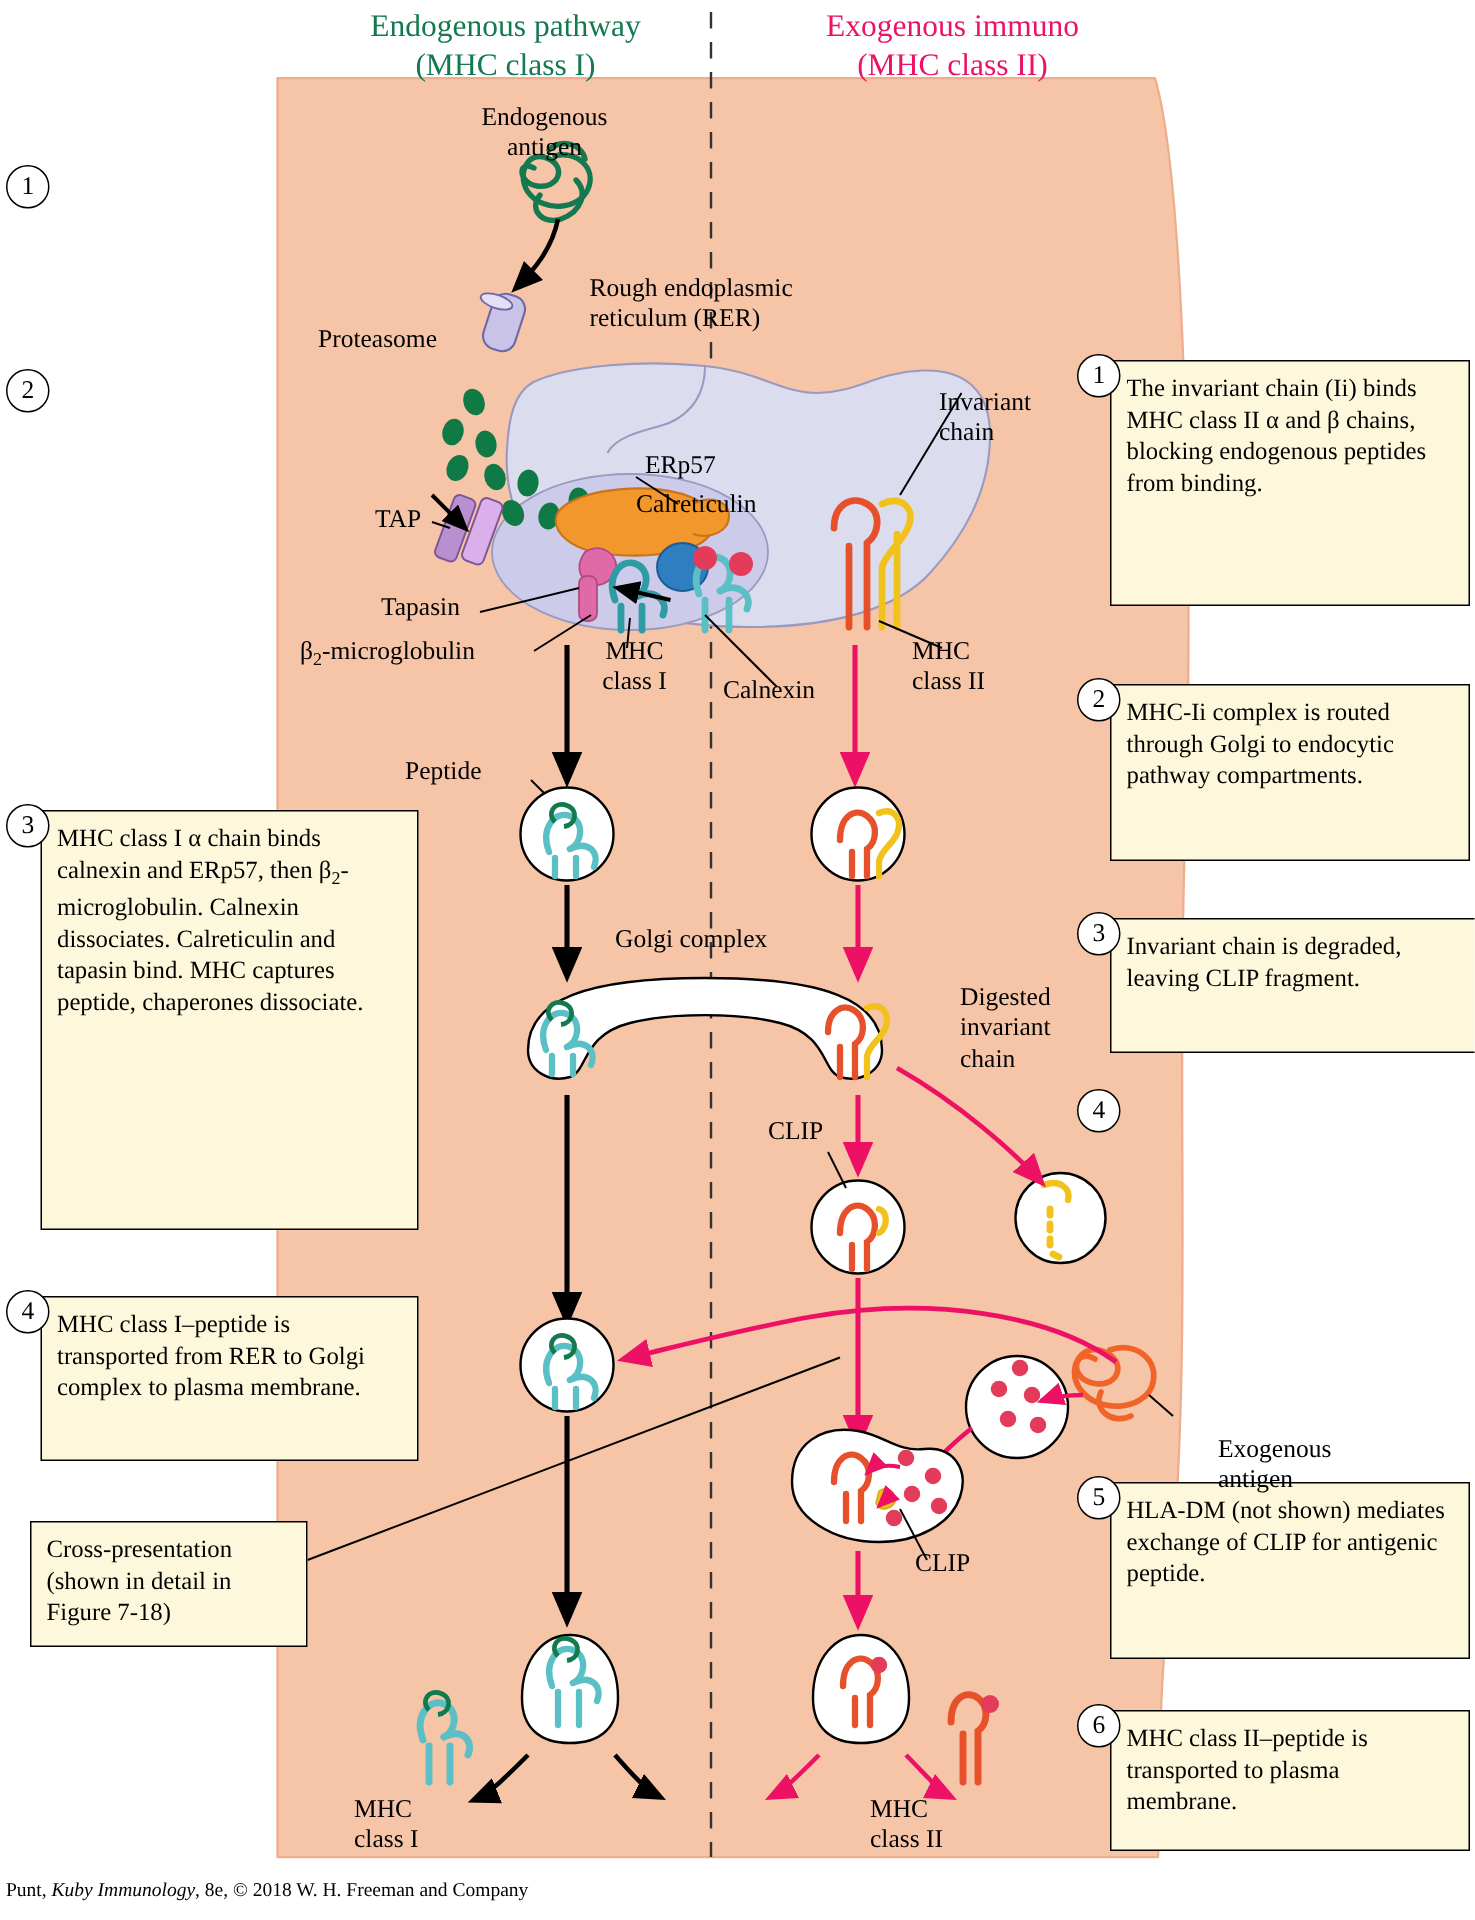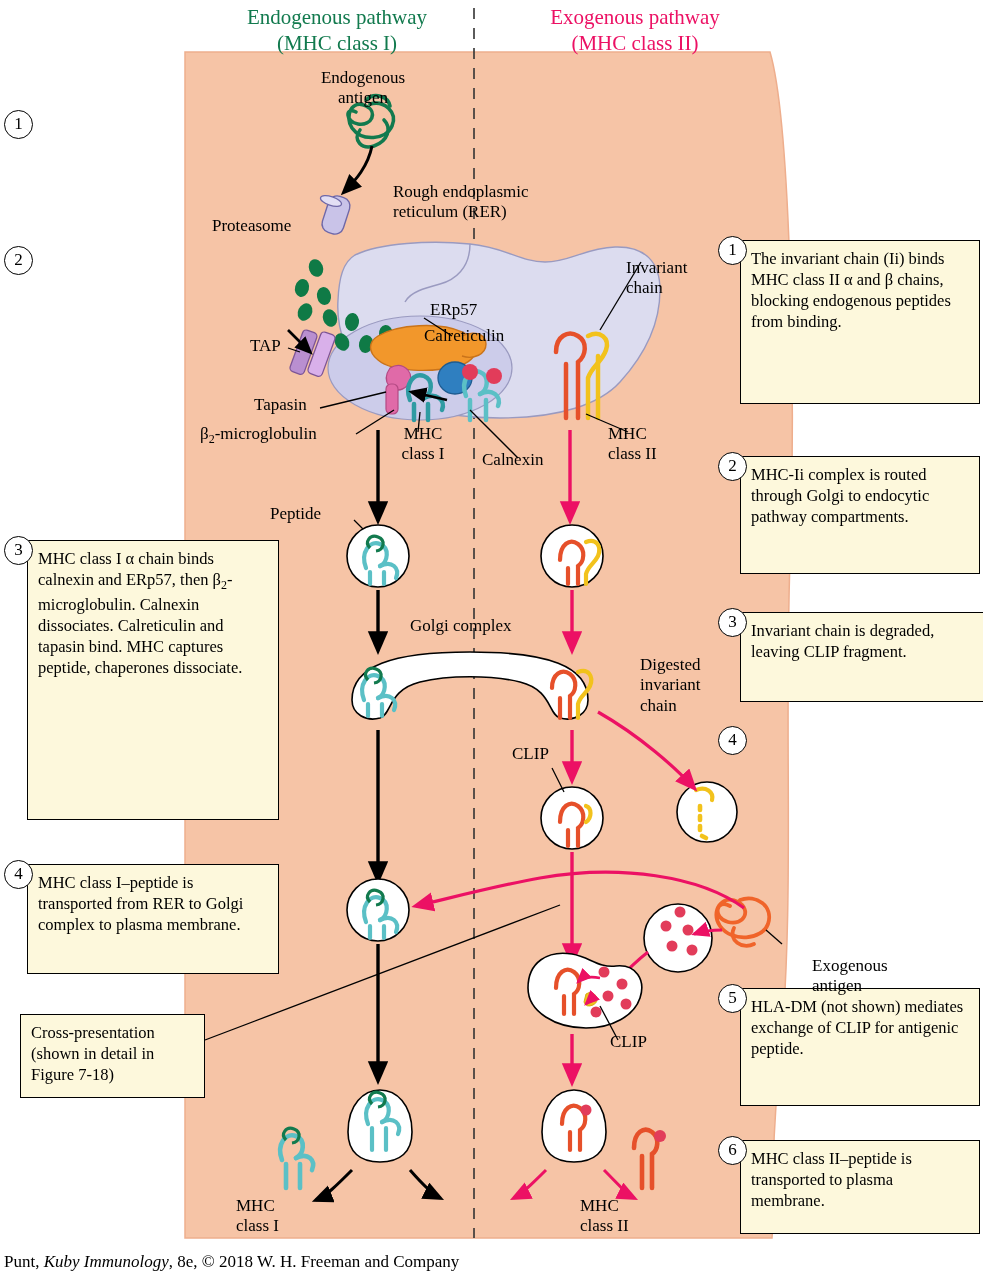--- a/index.html
+++ b/index.html
@@ -72,21 +72,21 @@
     line-height: 1.2;
     font-family: "Liberation Serif", serif;
     color: #000;
   }
   .lbl.ctr { text-align: center; }
 
   .credit {
     position: absolute;
     left: 4px;
     top: 1252px;
-    font-size: 17px;
+    font-size: 13px;
     font-family: "Liberation Serif", serif;
   }
   .credit i { font-style: italic; }
 </style>
 </head>
 <body>
 
 <div id="stage">
 
   <svg class="layer" viewBox="0 0 983 1280">
@@ -371,21 +371,21 @@
     <path d="M552,768 L564,792" fill="none" stroke="#000" stroke-width="1.3"></path>
 
     <path d="M618,1040 L600,1006" fill="none" stroke="#000" stroke-width="1.3"></path>
   </svg>
 
   <div class="path-title endo-title">
     <div>Endogenous pathway</div>
     <div>(MHC class I)</div>
   </div>
   <div class="path-title exo-title">
-    <div>Exogenous pathway</div>
+    <div>Exogenous immuno</div>
     <div>(MHC class II)</div>
   </div>
 
   <div class="num-badge" style="left:4px; top:110px;">1</div>
 
   <div class="num-badge" style="left:4px; top:246px;">2</div>
 
   <div class="num-badge" style="left:4px; top:536px;">3</div>
   <div class="callout" style="left:27px; top:540px; width:252px; height:280px;">MHC class I α chain binds calnexin and ERp57, then β<sub style="font-size:12px">2</sub>-microglobulin. Calnexin dissociates. Calreticulin and tapasin bind. MHC captures peptide, chaperones dissociate.</div>
 

